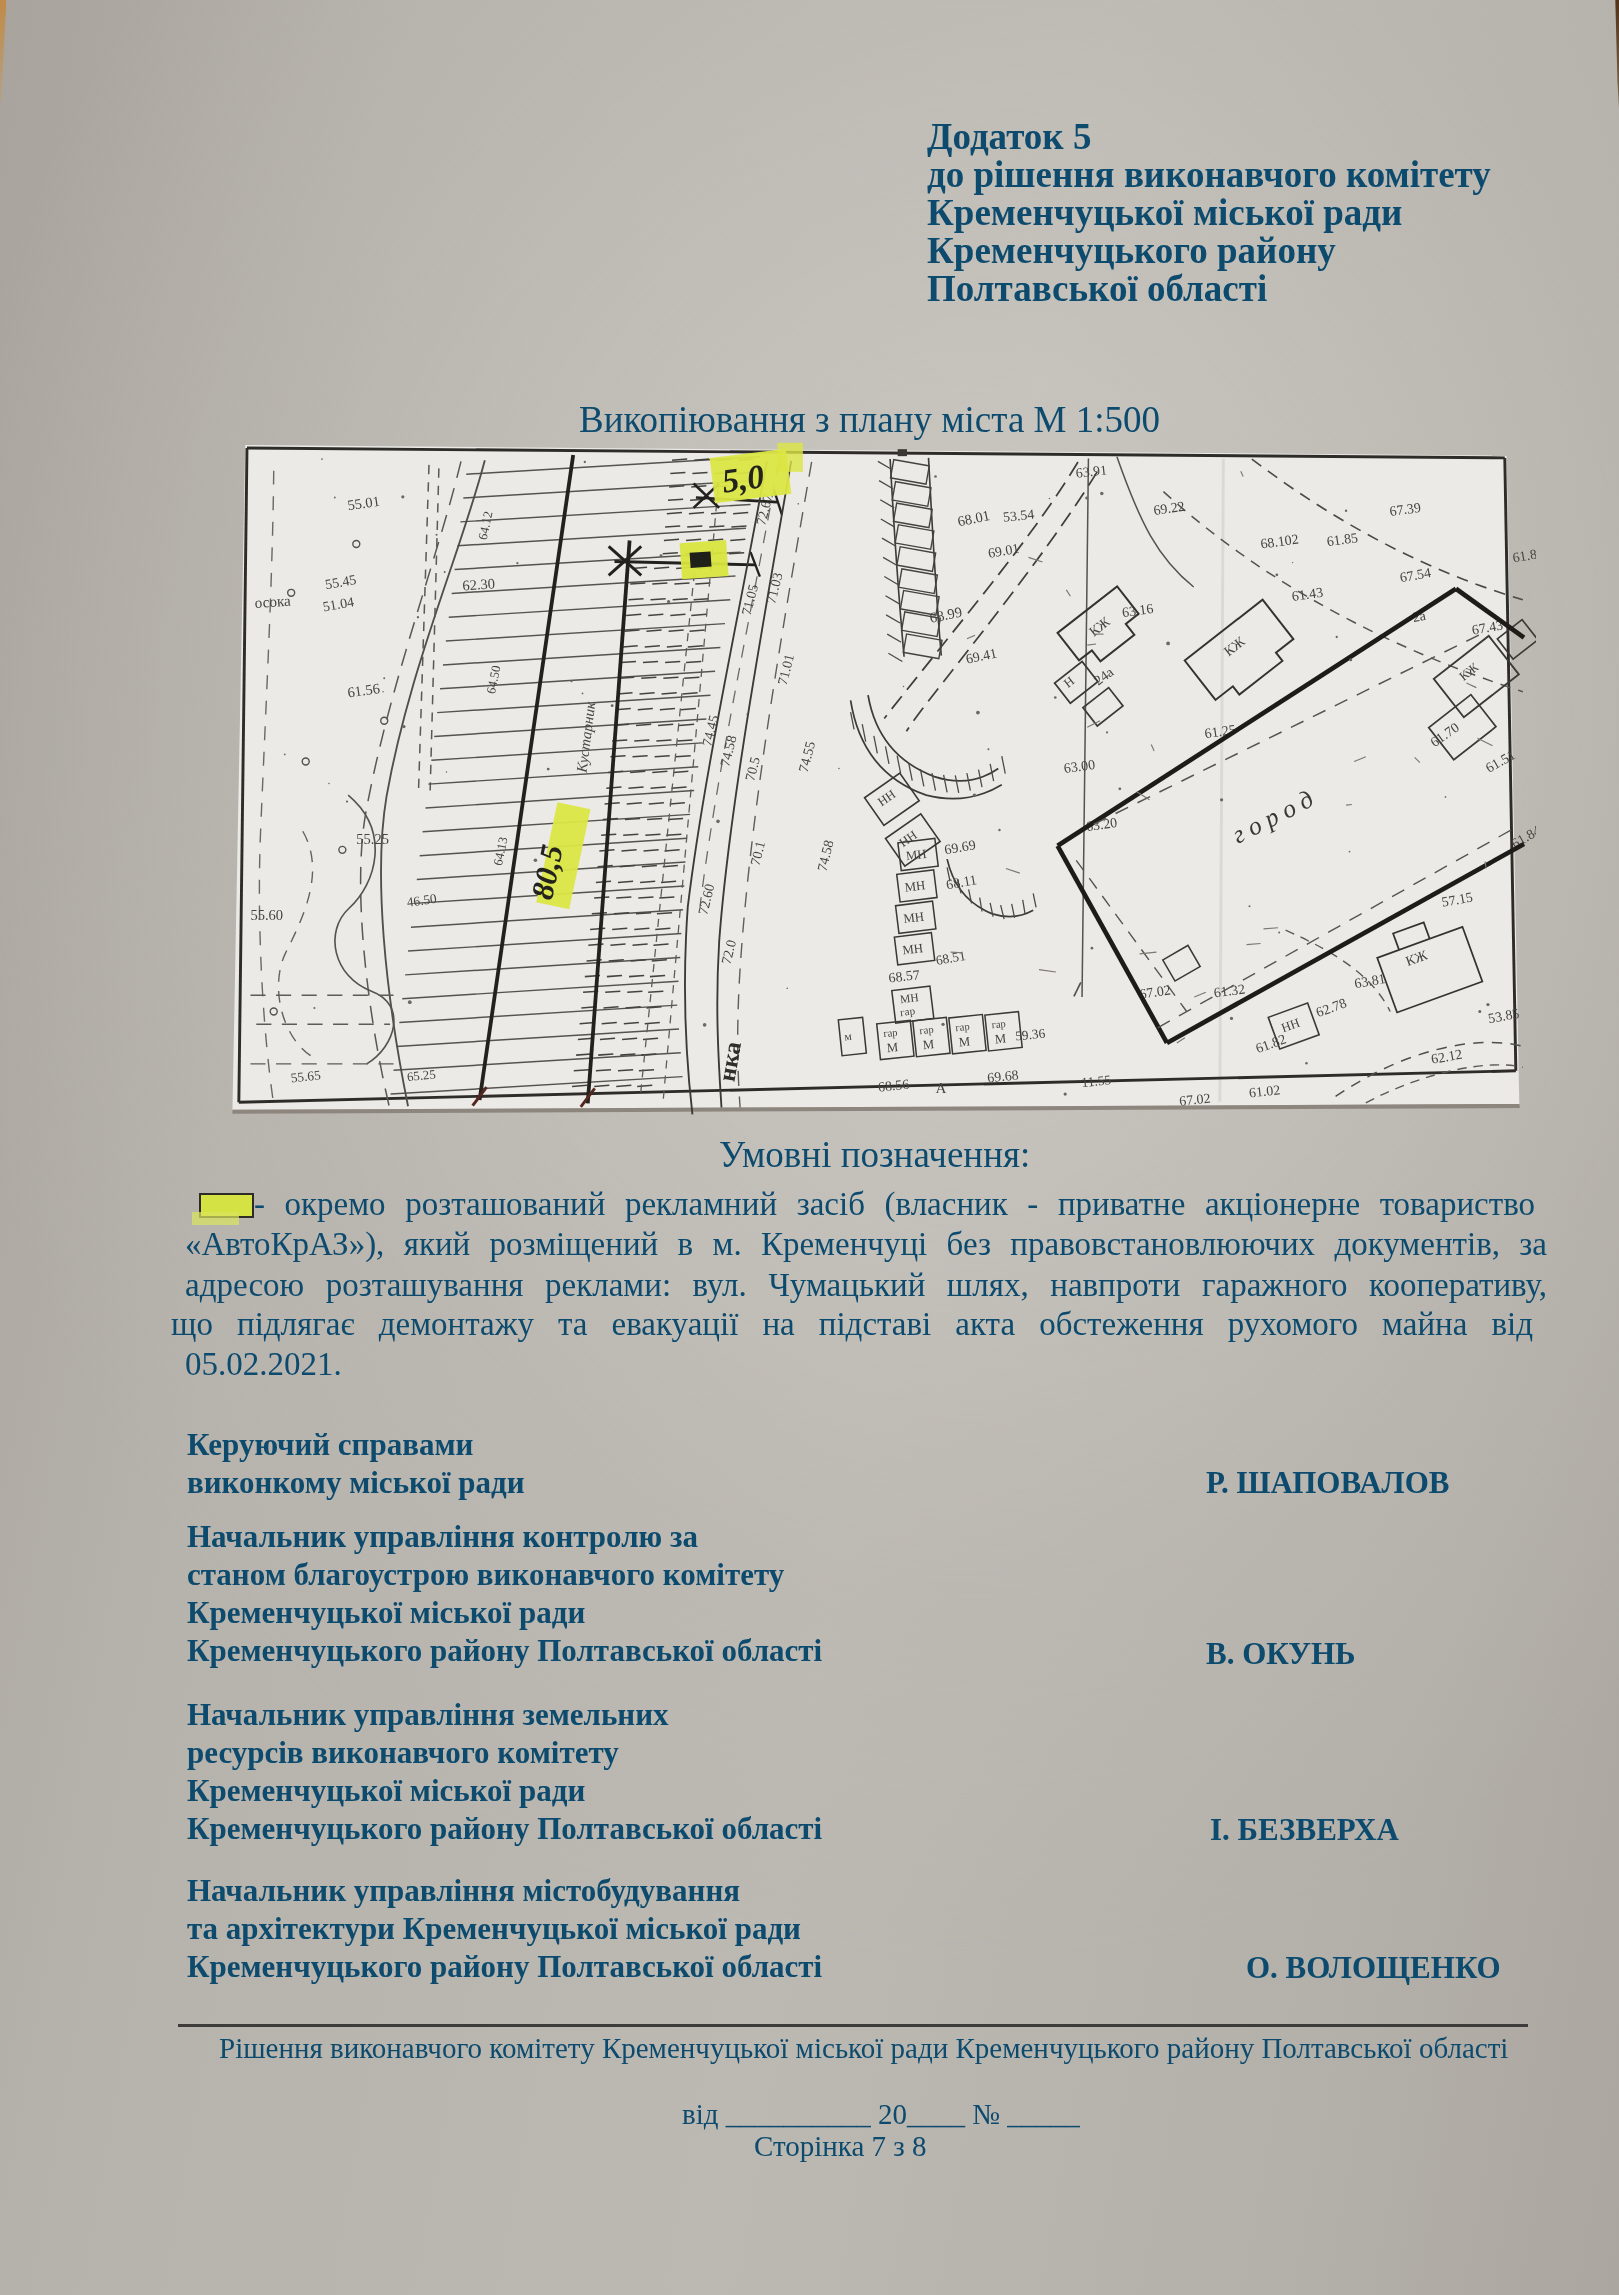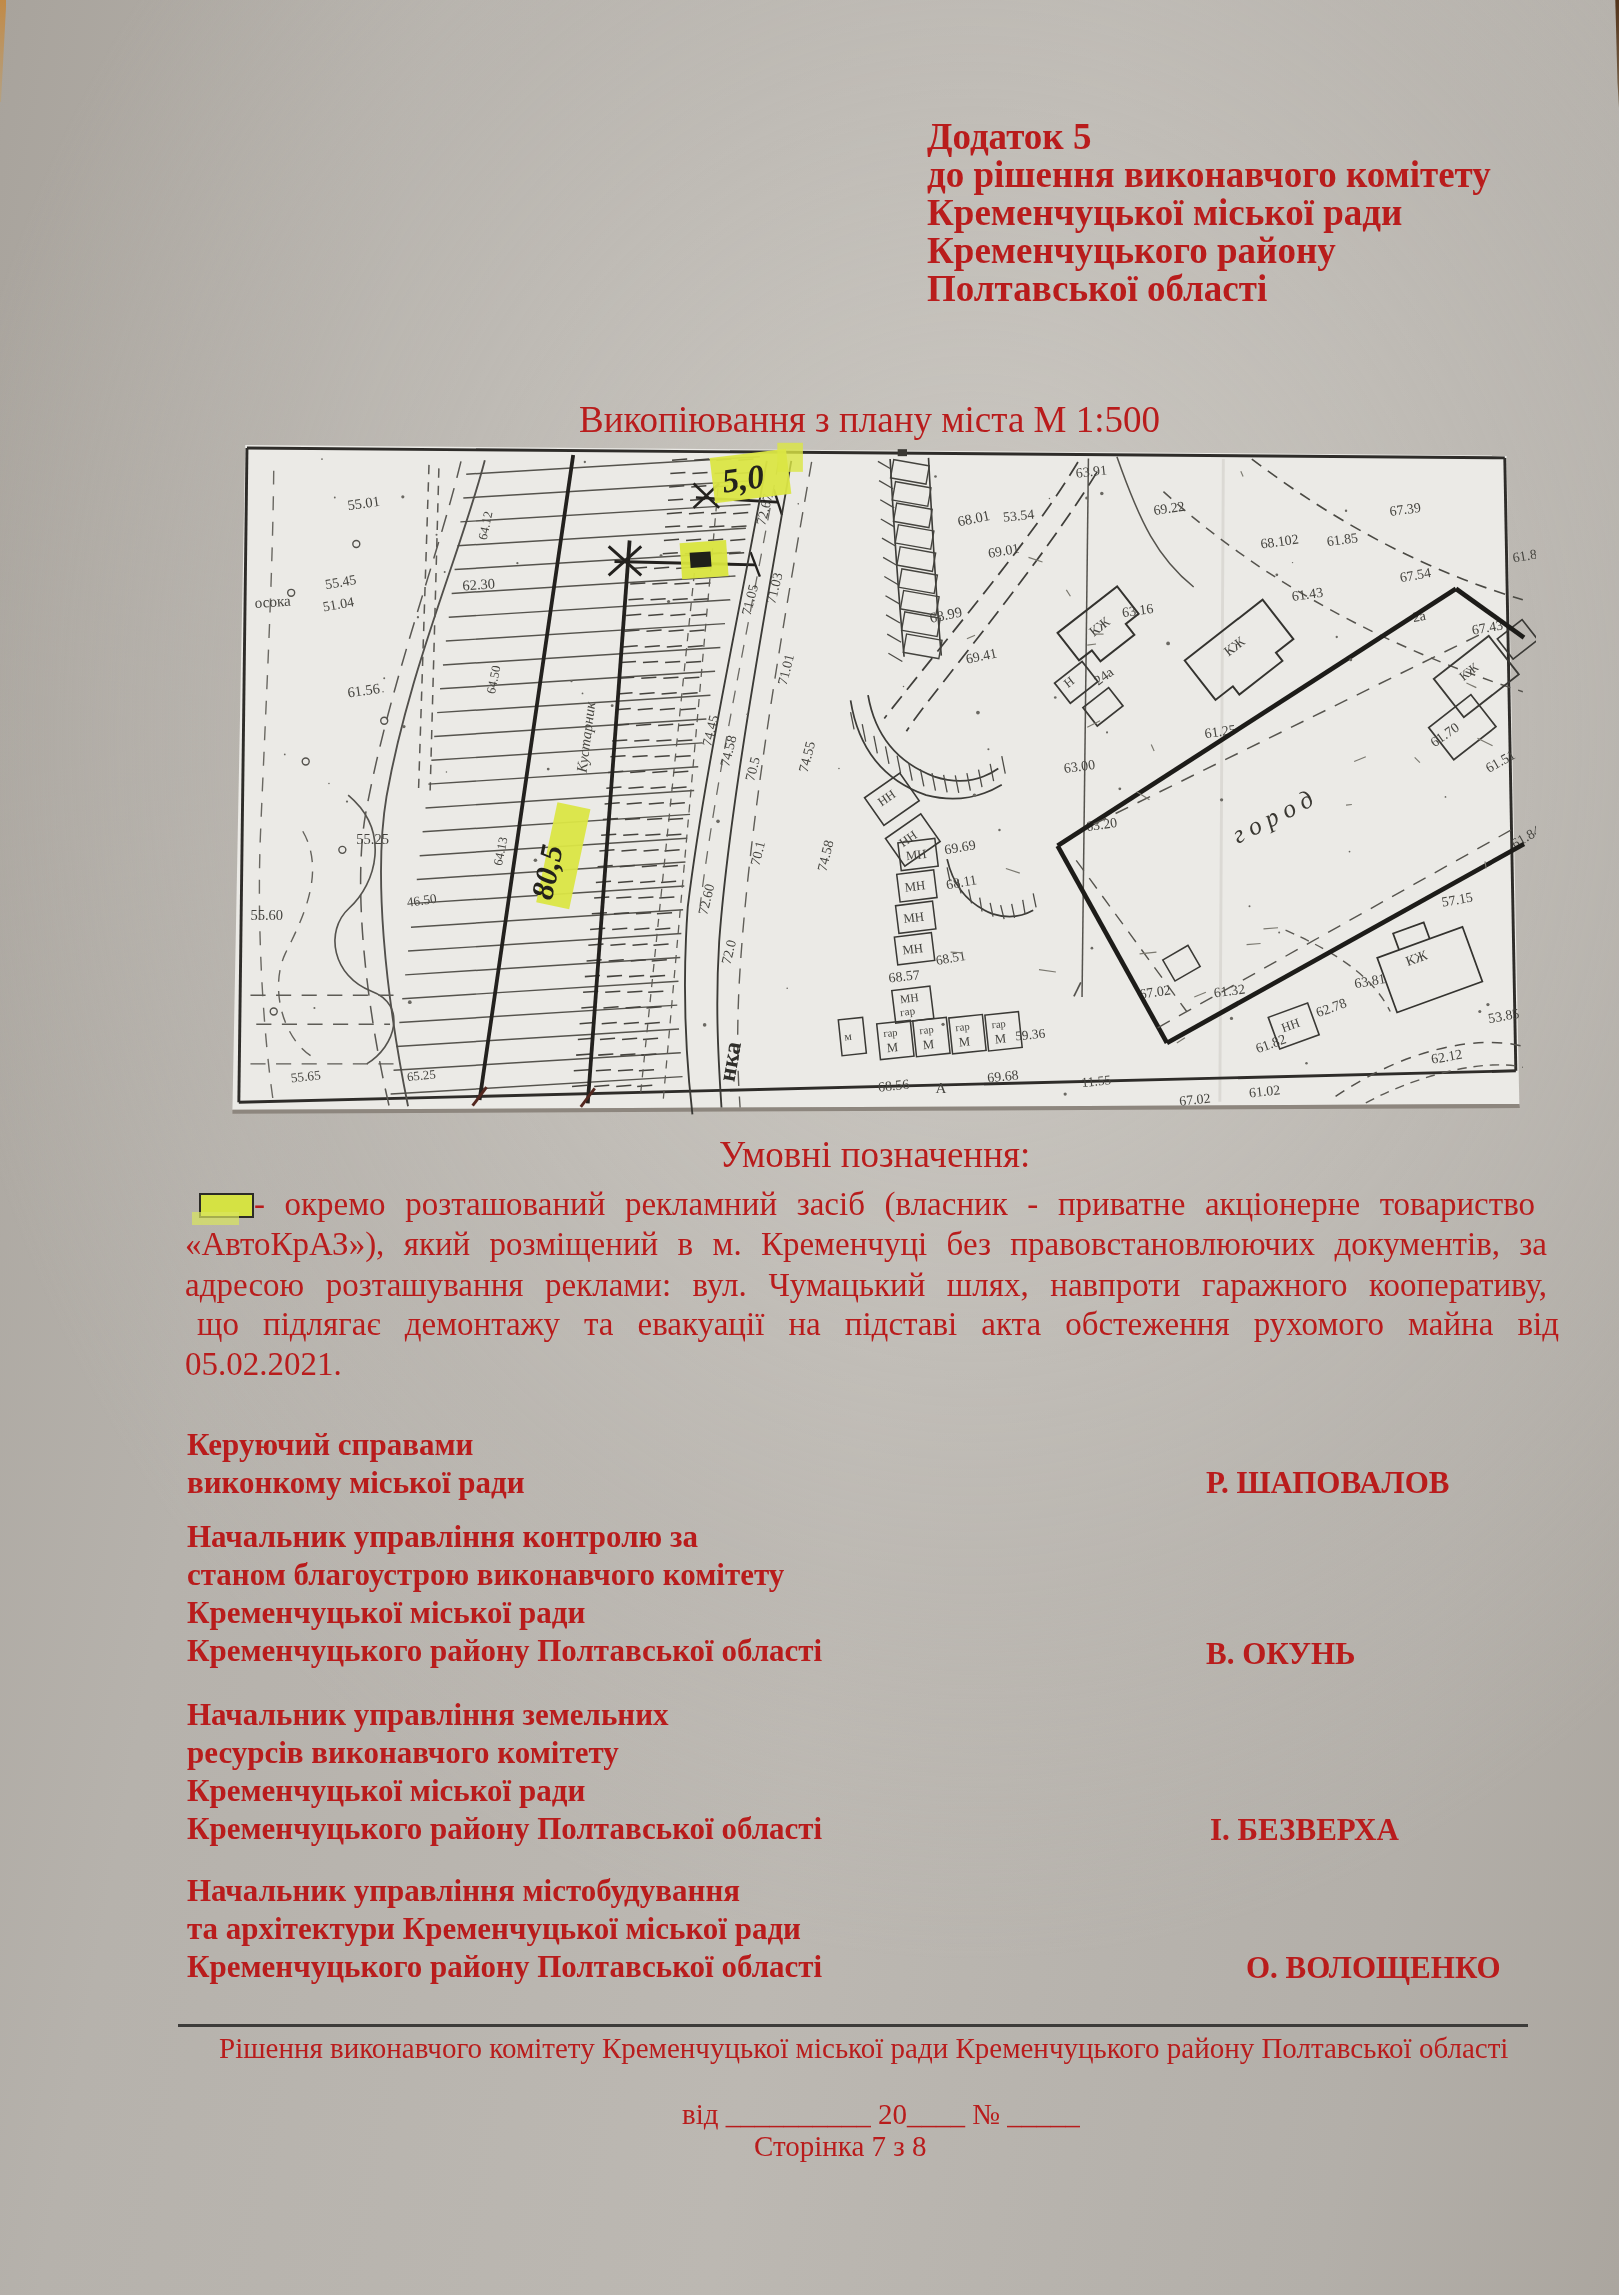--- a/index.html
+++ b/index.html
@@ -1,21 +1,21 @@
 <!DOCTYPE html>
 <html style="font-size:9.3px"><head>
 <meta charset="utf-8">
 <style>
 html,body{margin:0;padding:0;}
 body{width:1620px;height:2295px;position:relative;overflow:hidden;
  background:
   radial-gradient(ellipse 1338px 1571px at 60% 32%, rgba(209,206,200,0.78) 0%, rgba(190,186,180,0.4) 55%, rgba(0,0,0,0) 78%),
   linear-gradient(100deg,#a8a39c 0%, #b6b2ac 22%, #bcb8b2 55%, #b3afa9 85%, #aba69f 100%);
  font-family:"Liberation Serif",serif;}
-.ink{color:#b91c1c;}
+.ink{color:#0c4a6e;}
 .abs{position:absolute;}
 .blur{filter:blur(0.5px);}
 .b{font-weight:bold;}
 </style>
 </head>
 <body>
 
 <div class="abs" style="left:0;top:0;width:6.4px;height:102px;background:linear-gradient(175deg,#c18a47,#b4a183);clip-path:polygon(0 0,100% 0,15% 100%,0 100%);"></div>
 
 <div class="abs" style="right:0;top:0;width:4.7px;height:125px;background:linear-gradient(185deg,#53331a,#83735c);clip-path:polygon(0 0,100% 0,100% 100%,45% 65%);"></div>
@@ -610,21 +610,21 @@
 </svg>
 
 <div class="abs ink" style="left:719px;top:1136px;font-size:37px;line-height:38px;white-space:nowrap;">Умовні позначення:</div>
 
 <div class="abs" style="left:199px;top:1193px;width:55px;height:25px;background:#d5e243;border:2.9px solid #2c2b27;box-sizing:border-box;"></div>
 <div class="abs" style="left:192px;top:1212px;width:47px;height:12.8px;background:#d9e65e;opacity:.7;"></div>
 
 <div class="abs ink" style="left:254px;top:1187px;width:1281px;font-size:33px;line-height:35px;text-align:justify;text-align-last:justify;">- окремо розташований рекламний засіб (власник - приватне акціонерне товариство</div>
 <div class="abs ink" style="left:185px;top:1227px;width:1362px;font-size:33px;line-height:35px;text-align:justify;text-align-last:justify;">«АвтоКрАЗ»), який розміщений в м. Кременчуці без правовстановлюючих документів, за</div>
 <div class="abs ink" style="left:185px;top:1268px;width:1362px;font-size:33px;line-height:35px;text-align:justify;text-align-last:justify;">адресою розташування реклами: вул. Чумацький шлях, навпроти гаражного кооперативу,</div>
-<div class="abs ink" style="left:197px;top:1307px;width:1362px;font-size:33px;line-height:35px;text-align:justify;text-align-last:justify;">що підлягає демонтажу та евакуації на підставі акта обстеження рухомого майна від</div>
+<div class="abs ink" style="left:171px;top:1307px;width:1362px;font-size:33px;line-height:35px;text-align:justify;text-align-last:justify;">що підлягає демонтажу та евакуації на підставі акта обстеження рухомого майна від</div>
 <div class="abs ink" style="left:185px;top:1347px;font-size:33px;line-height:35px;">05.02.2021.</div>
 
 <div class="abs ink b" style="left:187px;top:1426px;font-size:31px;line-height:38px;white-space:nowrap;">Керуючий справами<br>виконкому міської ради</div>
 <div class="abs ink b" style="left:1206px;top:1464px;font-size:31px;line-height:38px;white-space:nowrap;">Р. ШАПОВАЛОВ</div>
 
 <div class="abs ink b" style="left:187px;top:1518px;font-size:31px;line-height:38px;white-space:nowrap;">Начальник управління контролю за<br>станом благоустрою виконавчого комітету<br>Кременчуцької міської ради<br>Кременчуцького району Полтавської області</div>
 <div class="abs ink b" style="left:1206px;top:1635px;font-size:31px;line-height:38px;white-space:nowrap;">В. ОКУНЬ</div>
 
 <div class="abs ink b" style="left:187px;top:1696px;font-size:31px;line-height:38px;white-space:nowrap;">Начальник управління земельних<br>ресурсів виконавчого комітету<br>Кременчуцької міської ради<br>Кременчуцького району Полтавської області</div>
 <div class="abs ink b" style="left:1210px;top:1811px;font-size:31px;line-height:38px;white-space:nowrap;">І. БЕЗВЕРХА</div>

